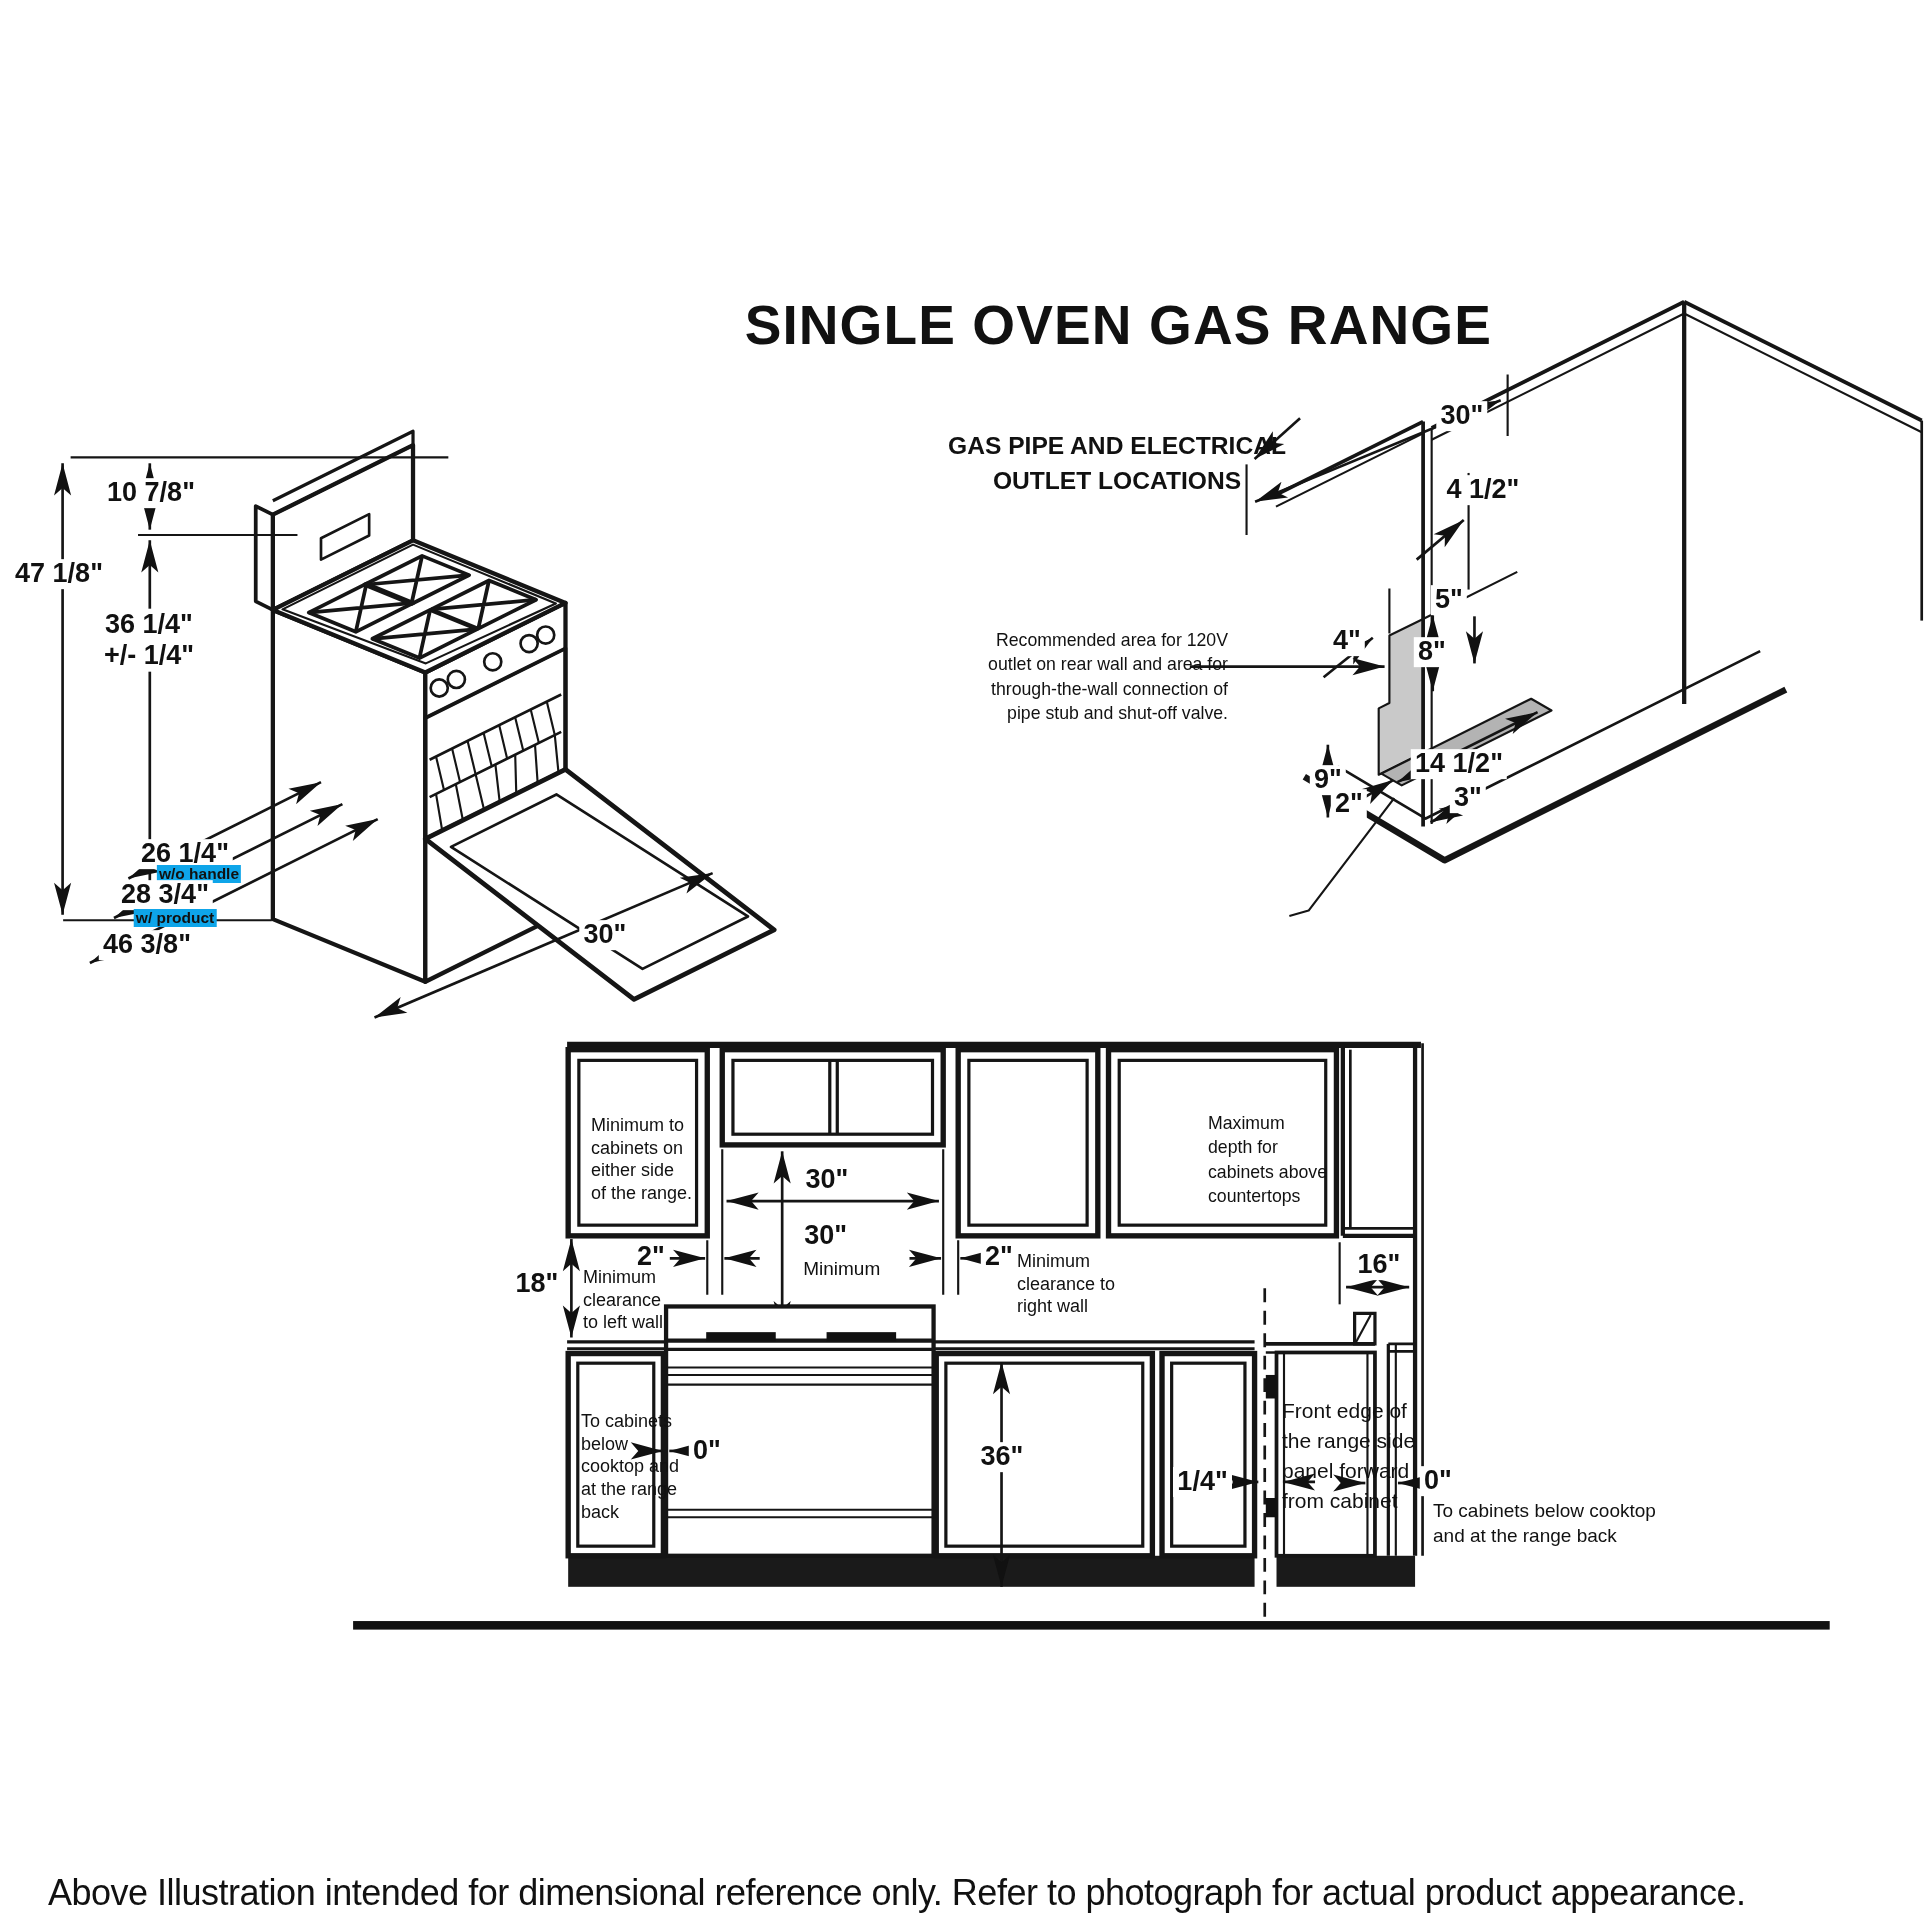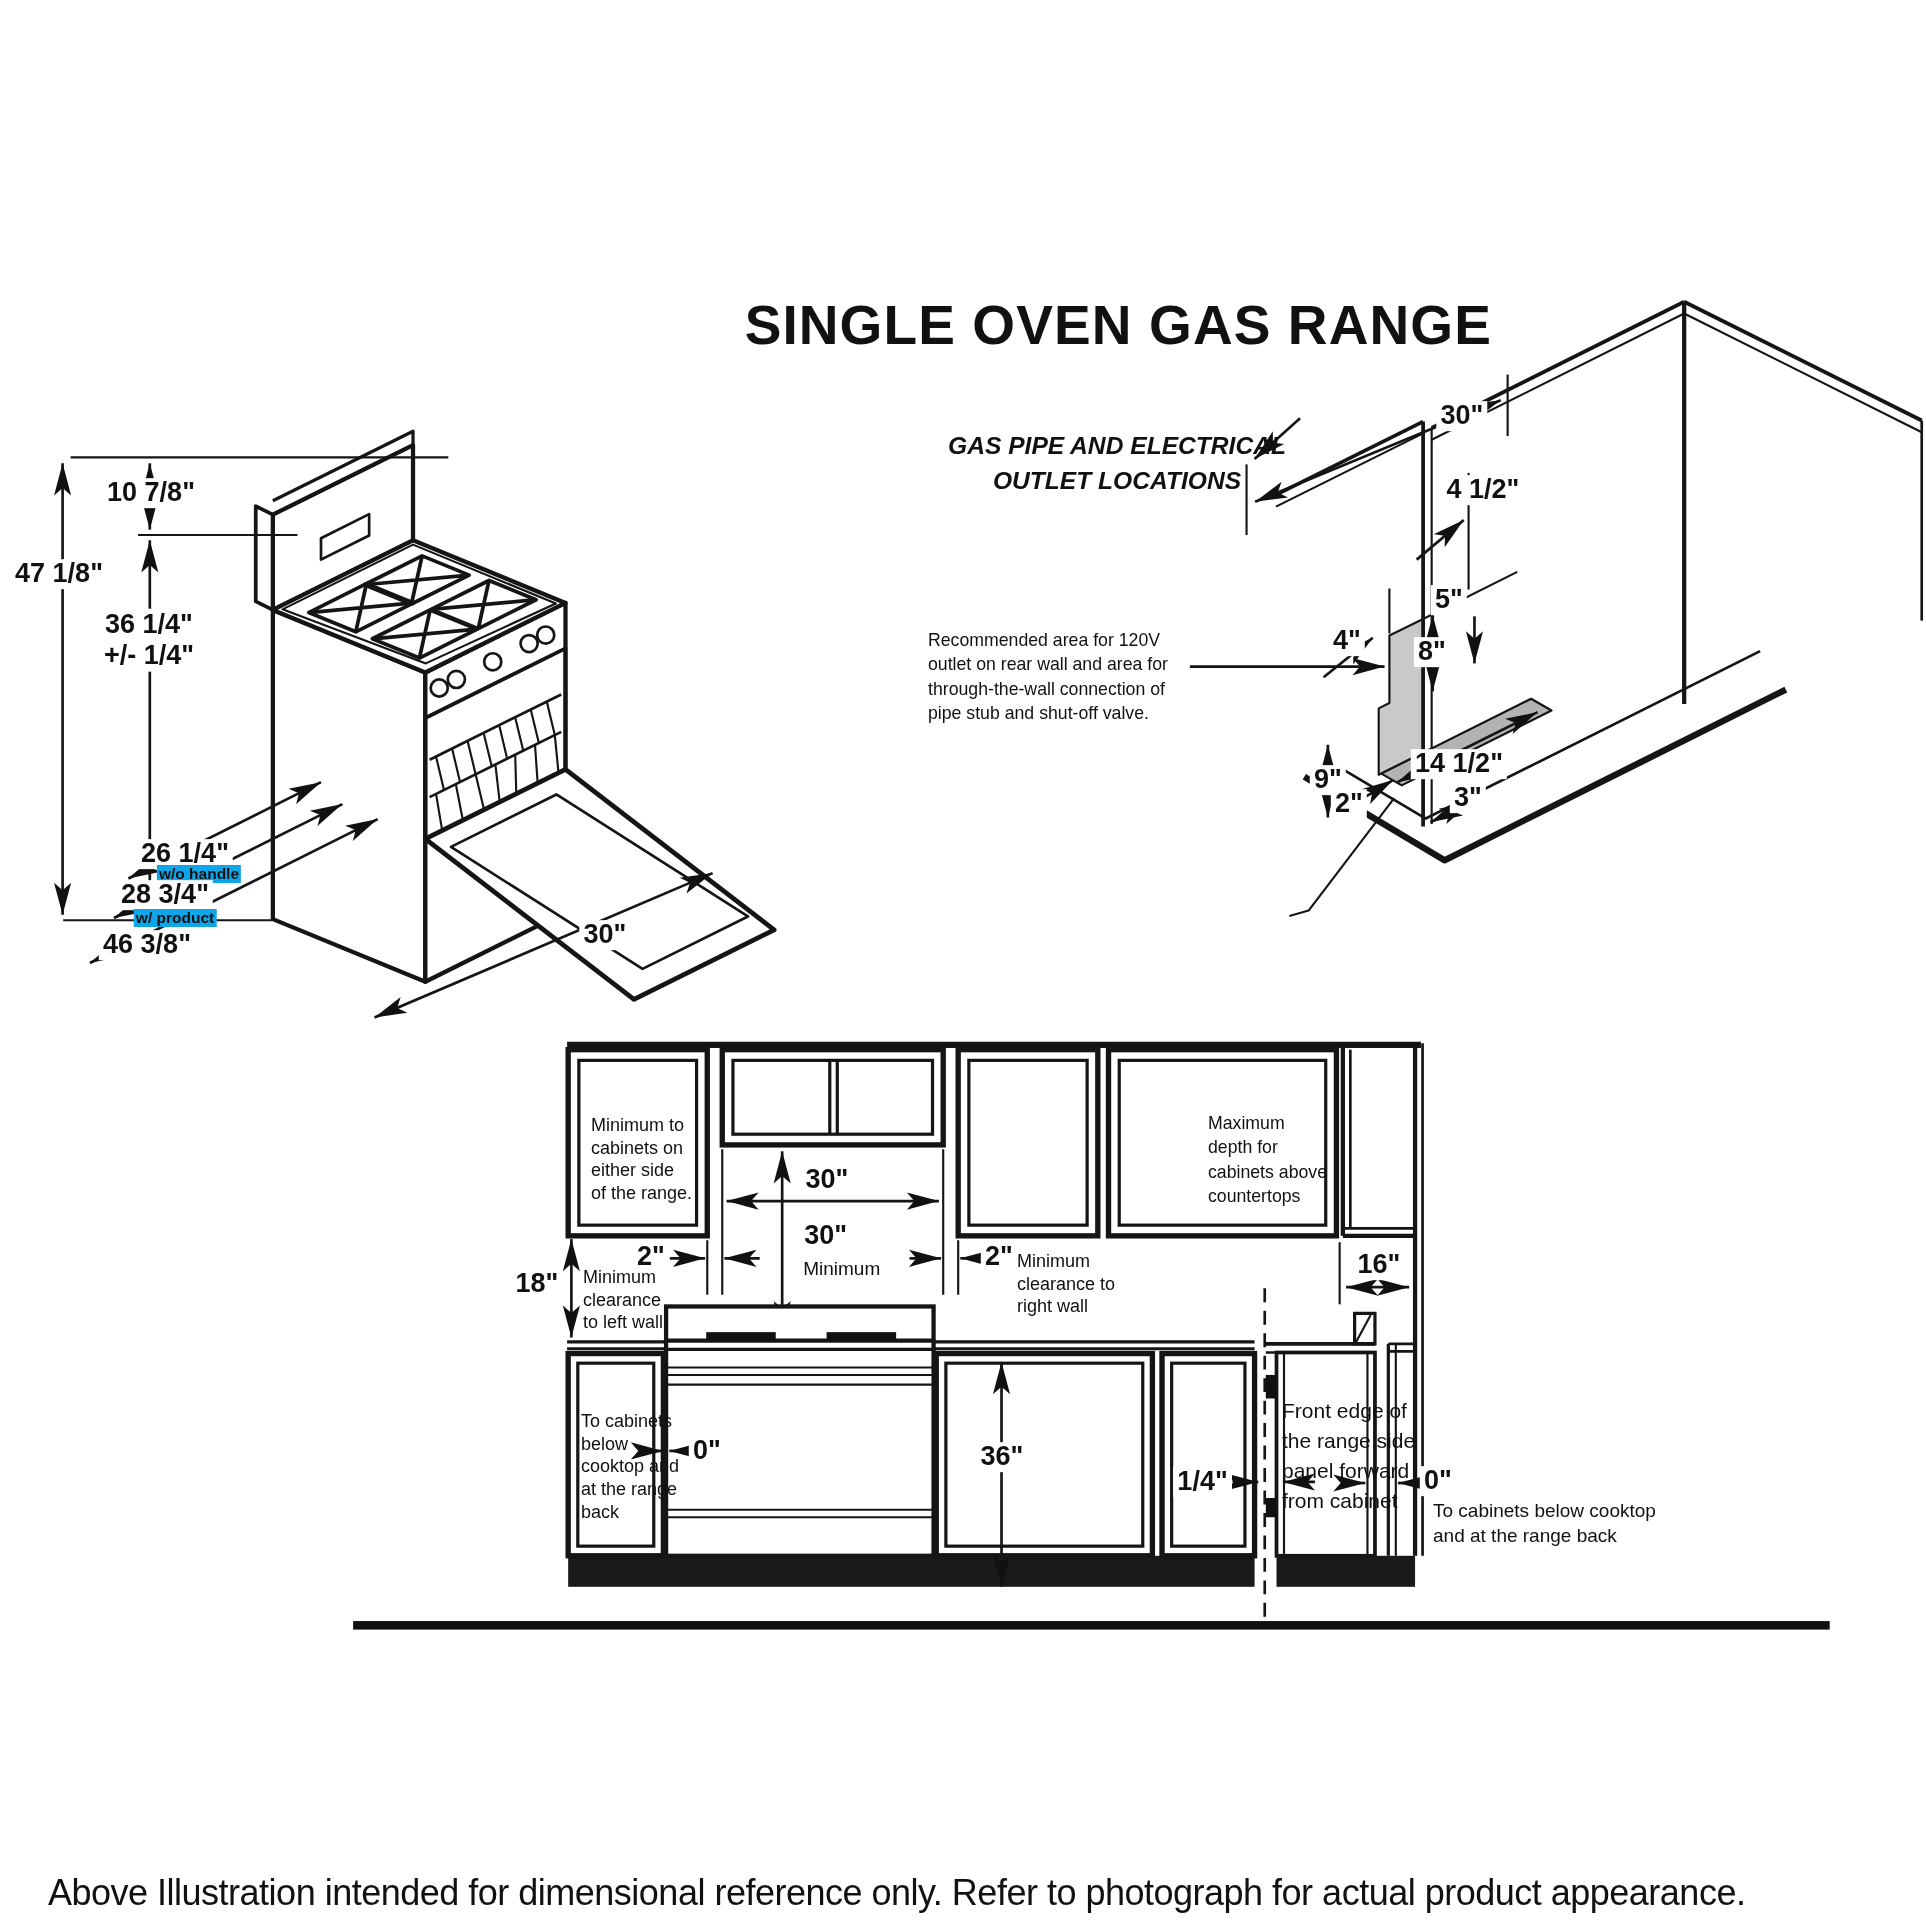--- a/index.html
+++ b/index.html
@@ -4,23 +4,23 @@
 <style>
   html,body{margin:0;padding:0;background:#fff;}
   #canvas{position:relative;width:1926px;height:1926px;background:#fff;
           font-family:"Liberation Sans",sans-serif;color:#111;overflow:hidden;}
   #art{position:absolute;left:0;top:0;}
   .lbl{position:absolute;color:#111;white-space:pre-line;}
   .c{transform:translate(-50%,-50%);text-align:center;}
   .dim{font-weight:bold;font-size:27px;background:#fff;padding:0 4.3px;white-space:pre;line-height:1.1;}
   .dim2{font-weight:bold;font-size:27px;background:#fff;padding:0 4.3px;text-align:center;line-height:1.16;}
   .sub{font-weight:bold;font-size:15.5px;background:#0ea5e9;padding:0 2.1px;}
-  .note{font-size:17.7px;line-height:1.38;text-align:left;}
+  .note{font-size:17.7px;line-height:1.38;text-align:right;}
   .noteL{font-size:18px;line-height:1.26;text-align:left;}
-  .gtitle{font-weight:bold;font-size:24.6px;line-height:1.42;text-align:center;letter-spacing:0px;font-style:italic;}
+  .gtitle{font-weight:bold;font-size:24.6px;line-height:1.42;text-align:center;letter-spacing:0px;}
   .title{font-weight:bold;font-size:55px;letter-spacing:1.1px;text-align:right;}
   .footer{font-size:36px;letter-spacing:-0.5px;white-space:nowrap;}
 </style>
 </head>
 <body>
 
 <div id="canvas">
 
 <svg id="art" width="1926" height="1926" viewBox="0 0 3600 3600">
   <defs>

